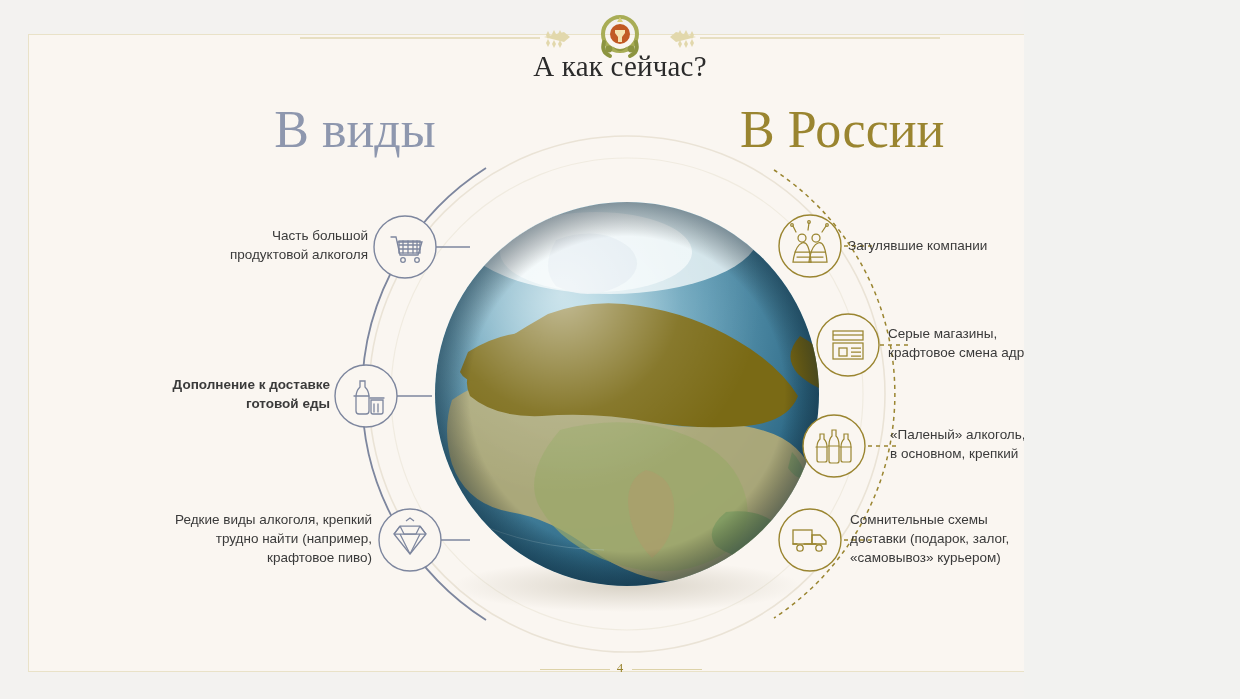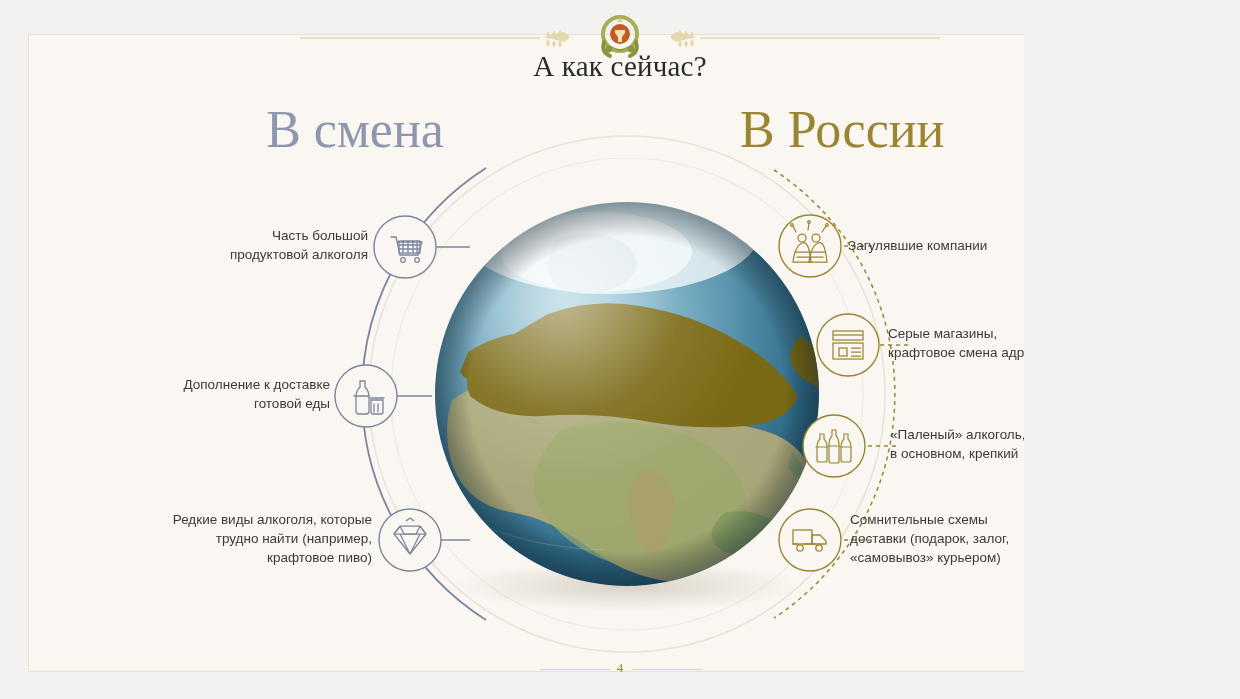--- a/index.html
+++ b/index.html
@@ -373,28 +373,28 @@
       <rect x="22" y="25" width="4" height="5" fill="#f5e2b0"></rect>
       <path d="M16 34 q8 7 16 0 q-8 10 -16 0 z" fill="#8c9440"></path>
       <circle cx="13" cy="37" r="3.4" fill="#8c9440"></circle>
       <circle cx="35" cy="37" r="3.4" fill="#8c9440"></circle>
       <path d="M24 5 l3 5 h-6 z" fill="#d8d07c"></path>
     </svg>
   </div>
 
   <div id="slide-title">А как сейчас?</div>
 
-  <div id="heading-left">В смена</div>
+  <div id="heading-left">В виды</div>
   <div id="heading-right">В России</div>
 
   <div class="label left" style="left:168px; top:226px; width:200px;">Часть большой
 продуктовой алкоголя</div>
-  <div class="label left" style="left:118px; top:375px; width:212px;">Дополнение к доставке
+  <div class="label left" style="left:118px; top:375px; width:212px;font-weight:bold;">Дополнение к доставке
 готовой еды</div>
-  <div class="label left" style="left:110px; top:510px; width:262px;">Редкие виды алкоголя, которые
+  <div class="label left" style="left:110px; top:510px; width:262px;">Редкие виды алкоголя, крепкий
 трудно найти (например,
 крафтовое пиво)</div>
 
   <div class="label right" style="left:848px; top:236px; width:250px;">Загулявшие компании</div>
   <div class="label right" style="left:888px; top:324px; width:260px;">Серые магазины,
 крафтовое смена адреса</div>
   <div class="label right" style="left:850px; top:510px; width:270px;">Сомнительные схемы
 доставки (подарок, залог,
 «самовывоз» курьером)</div>
   <div class="label right" style="left:890px; top:425px; width:250px;">«Паленый» алкоголь,

